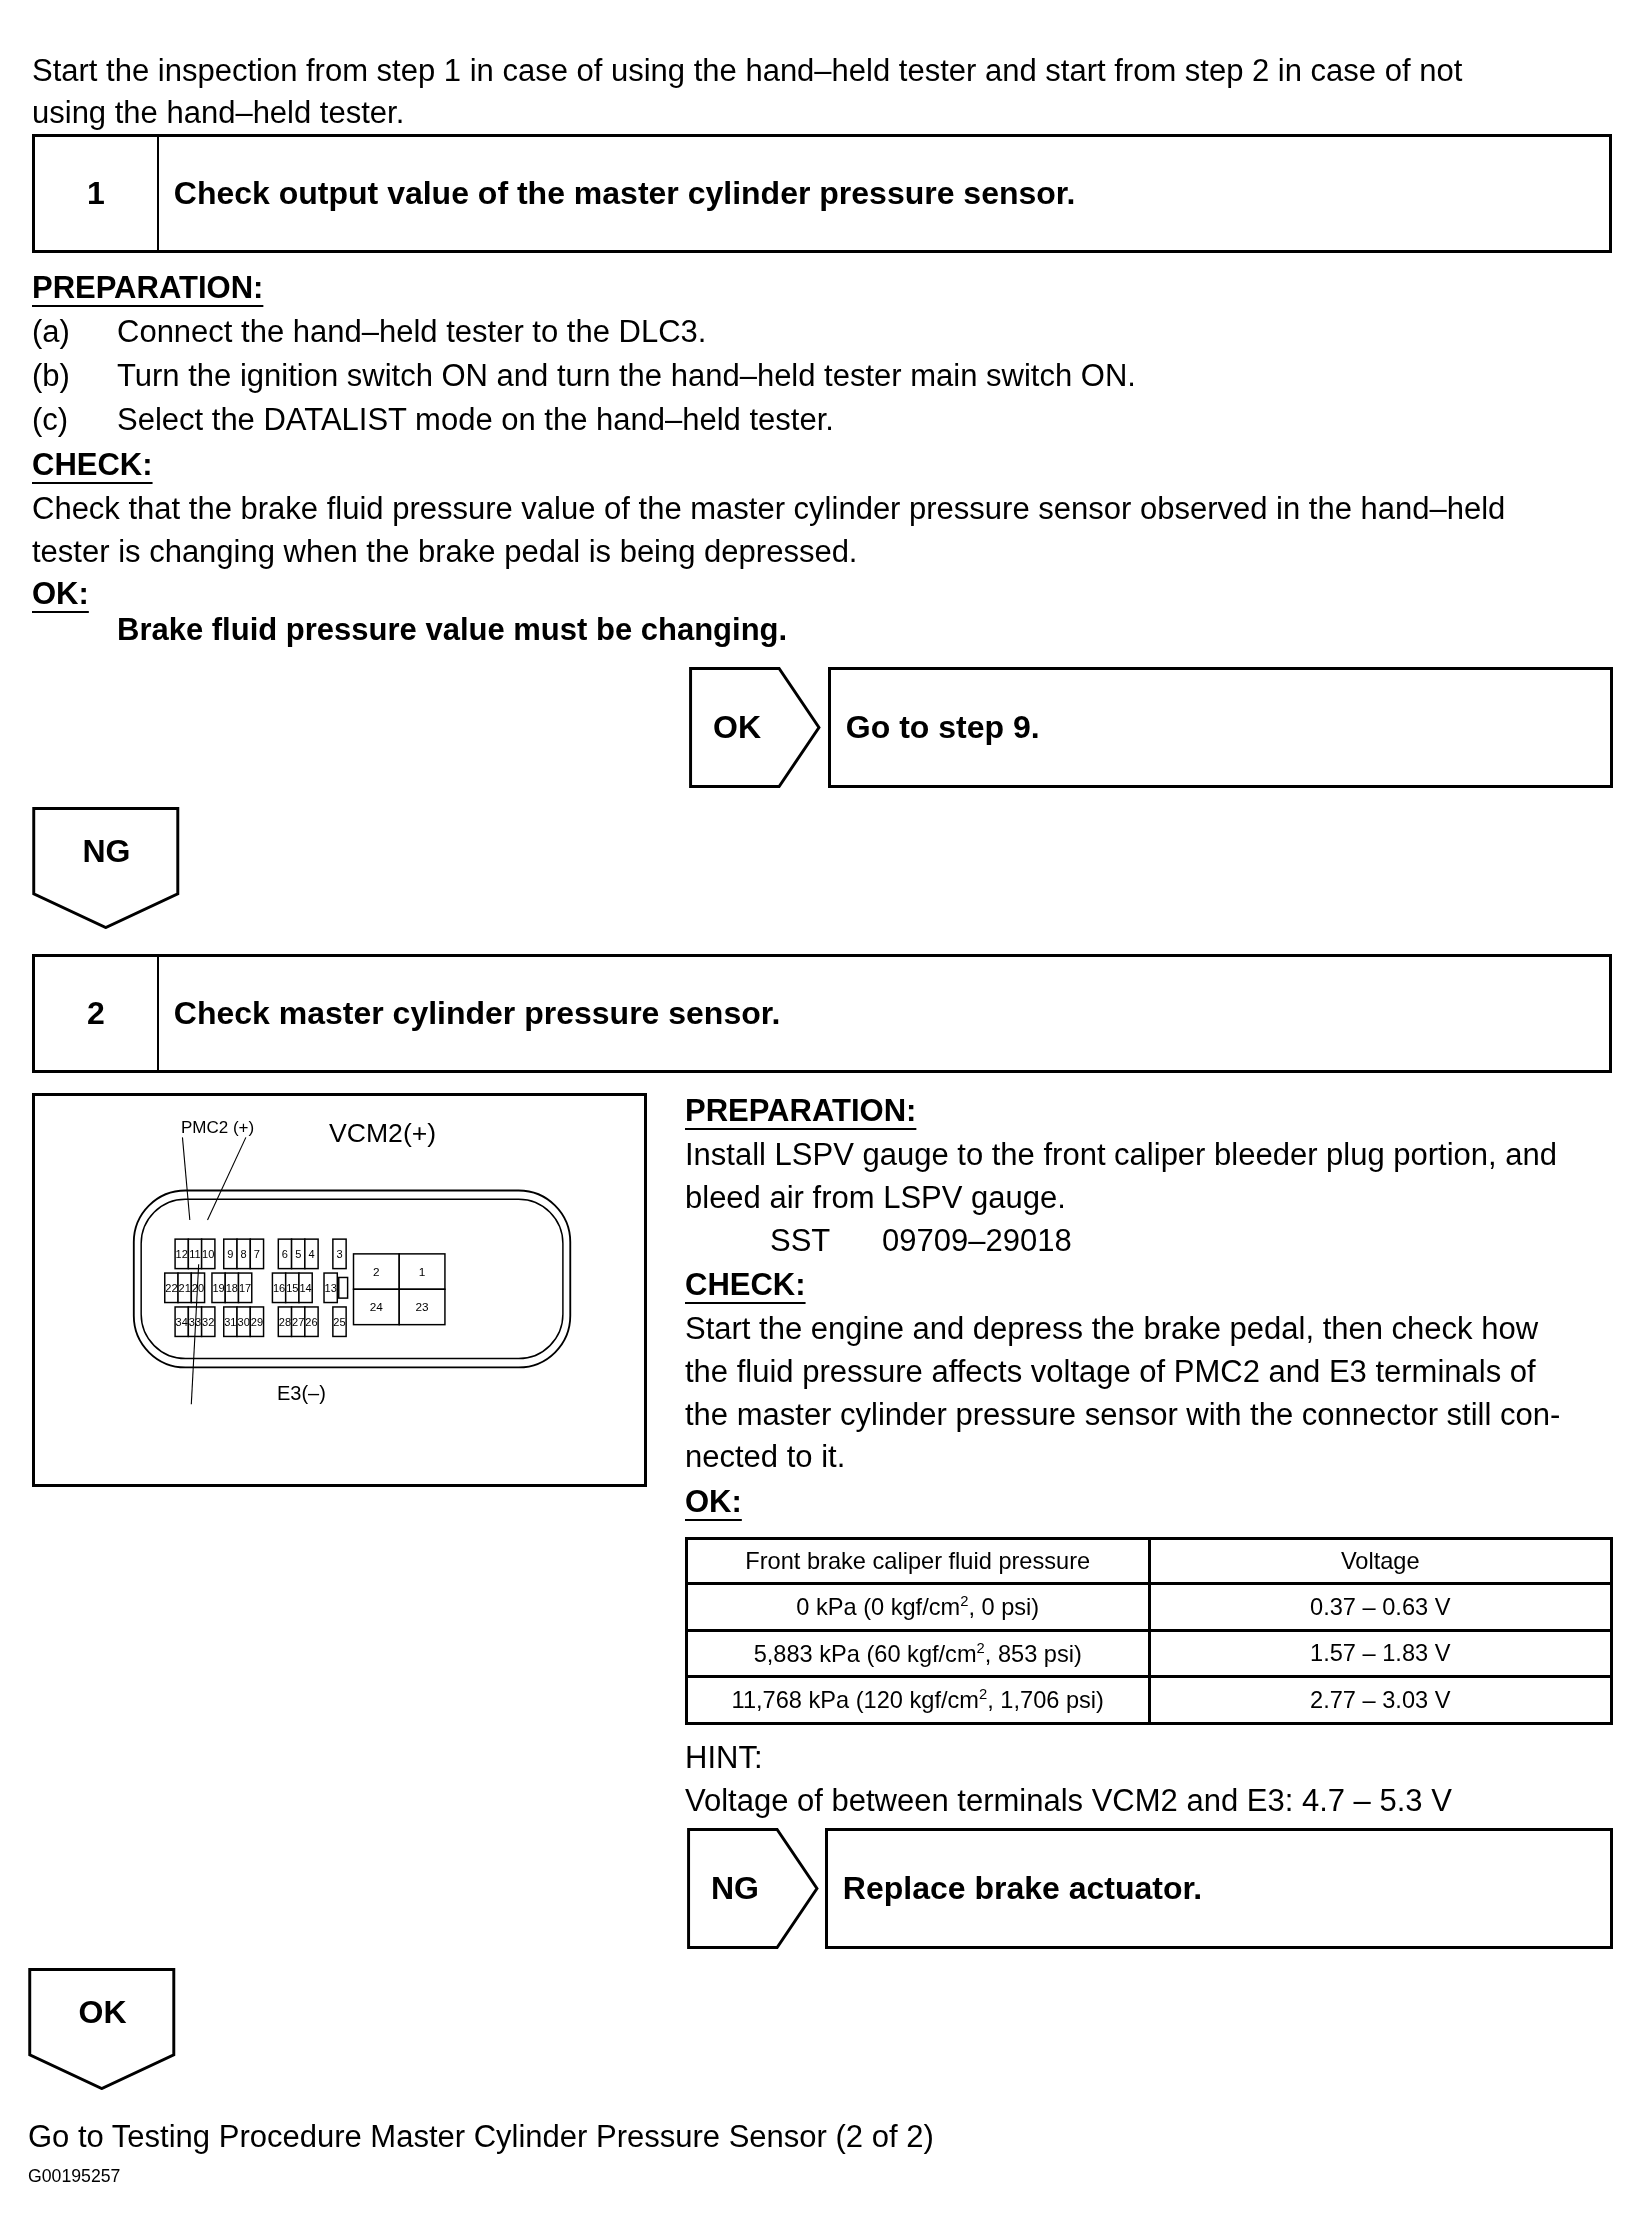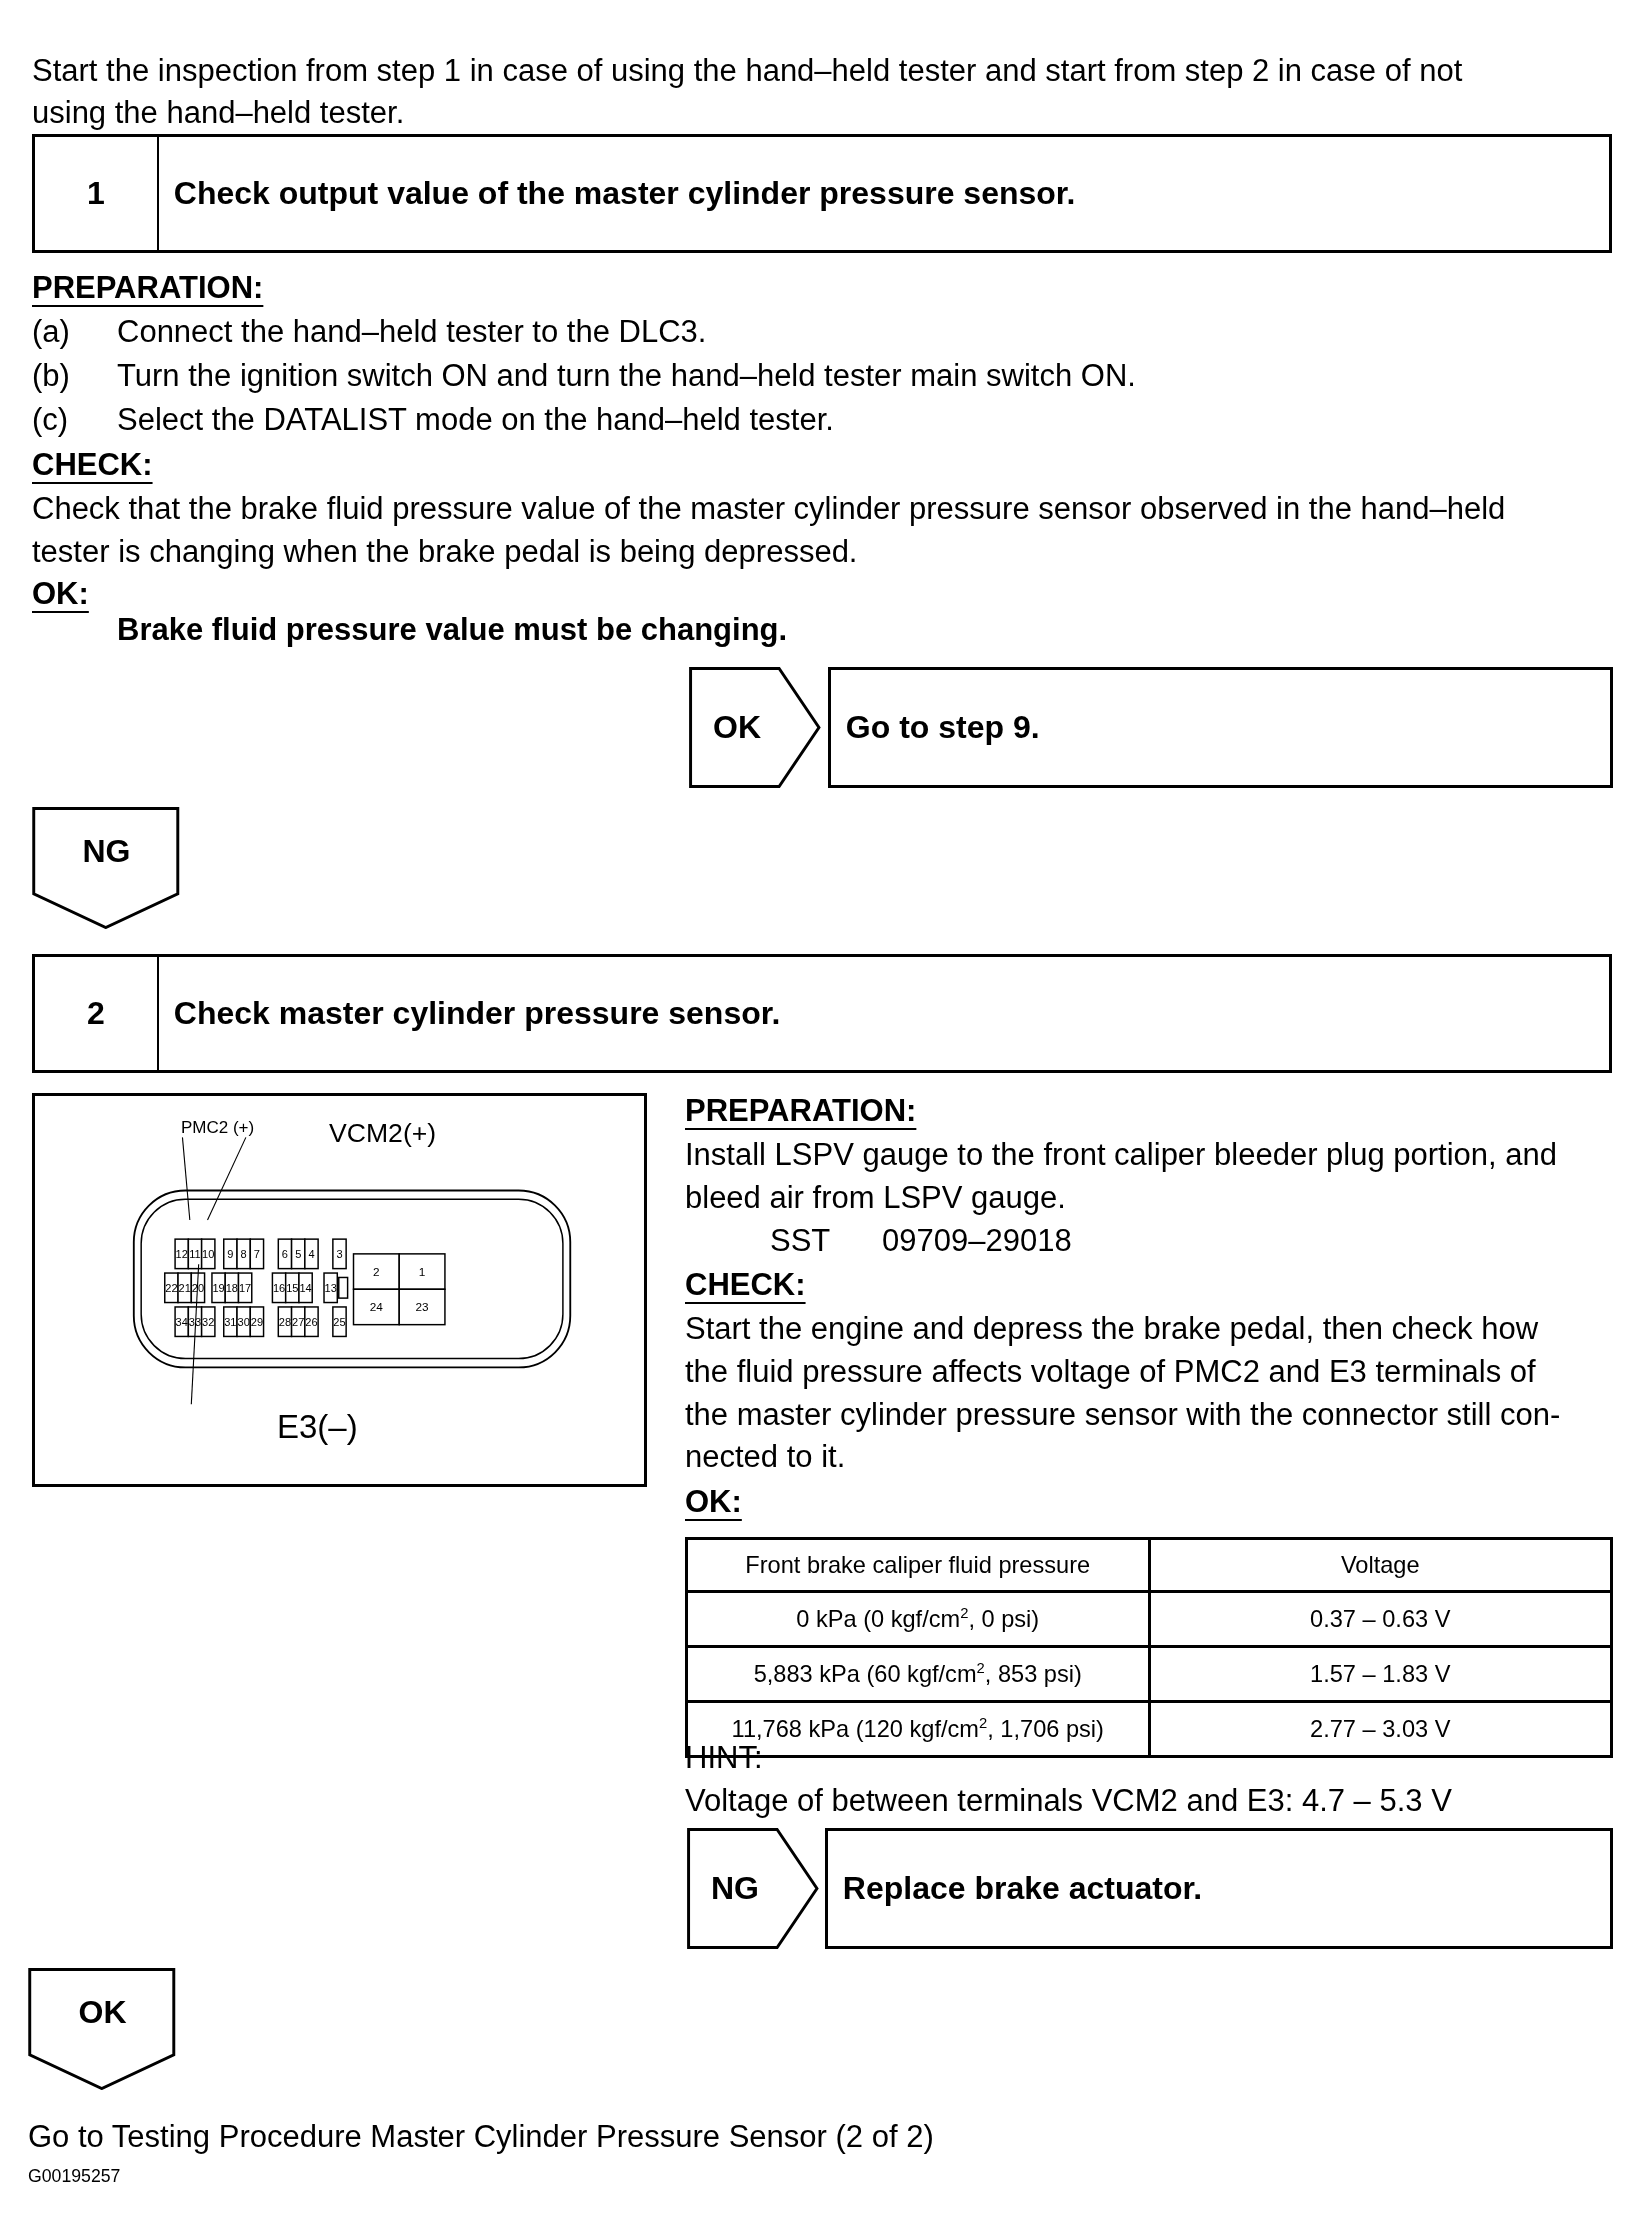--- a/index.html
+++ b/index.html
@@ -138,36 +138,36 @@
         <text x="463" y="292" text-anchor="middle" font-size="16" font-family="Liberation Sans, sans-serif">24</text>
         <rect x="494" y="262" width="62" height="48" fill="#fff" stroke="#000" stroke-width="2"></rect>
         <text x="525" y="292" text-anchor="middle" font-size="16" font-family="Liberation Sans, sans-serif">23</text>
       </g>
     <line x1="200" y1="56" x2="210" y2="168" stroke="#000" stroke-width="1.5"></line>
     <line x1="286" y1="56" x2="234" y2="168" stroke="#000" stroke-width="1.5"></line>
     <line x1="222" y1="228" x2="212" y2="418" stroke="#000" stroke-width="1.5"></line>
   </svg>
   <div class="abs" style="left:146px;top:22px;font-size:17px;white-space:nowrap;">PMC2 (+)</div>
   <div class="abs" style="left:294px;top:22px;font-size:26.6px;white-space:nowrap;">VCM2(+)</div>
-  <div class="abs" style="left:242px;top:312px;font-size:33px;white-space:nowrap;">E3(–)</div>
+  <div class="abs" style="left:242px;top:286px;font-size:20px;white-space:nowrap;">E3(–)</div>
 </div>
 
 <div class="abs txt bold ul" style="left:685px;top:1089px;">PREPARATION:</div>
 <div class="abs txt" style="left:685px;top:1133px;">Install LSPV gauge to the front caliper bleeder plug portion, and</div>
 <div class="abs txt" style="left:685px;top:1176px;">bleed air from LSPV gauge.</div>
 <div class="abs txt" style="left:770px;top:1219px;">SST</div>
 <div class="abs txt" style="left:882px;top:1219px;">09709–29018</div>
 <div class="abs txt bold ul" style="left:685px;top:1263px;">CHECK:</div>
 <div class="abs txt" style="left:685px;top:1307px;">Start the engine and depress the brake pedal, then check how</div>
 <div class="abs txt" style="left:685px;top:1350px;">the fluid pressure affects voltage of PMC2 and E3 terminals of</div>
 <div class="abs txt" style="left:685px;top:1393px;">the master cylinder pressure sensor with the connector still con-</div>
 <div class="abs txt" style="left:685px;top:1435px;">nected to it.</div>
 <div class="abs txt bold ul" style="left:685px;top:1480px;">OK:</div>
 
-<div class="abs" style="left:685px;top:1537px;width:928px;height:221px;border-radius:12px;">
+<div class="abs" style="left:685px;top:1537px;width:928px;height:188px;border-radius:12px;">
   <table class="ok-table">
     <tbody>
         <tr>
       <td style="width:50%">Front brake caliper fluid pressure</td>
       <td>Voltage</td>
     </tr>
     <tr>
       <td><span>0 kPa (0 kgf/cm</span><sup>2</sup><span>, 0 psi)</span></td>
       <td>0.37 – 0.63 V</td>
     </tr>

